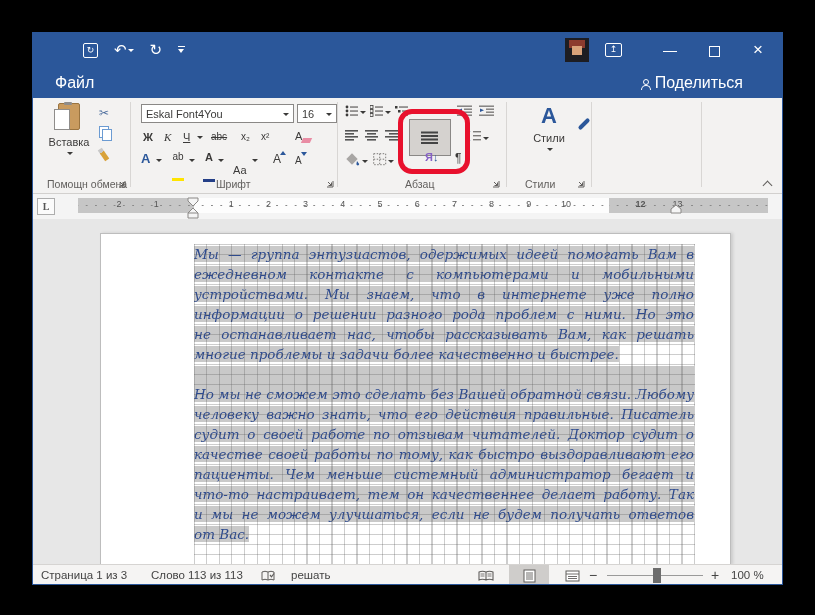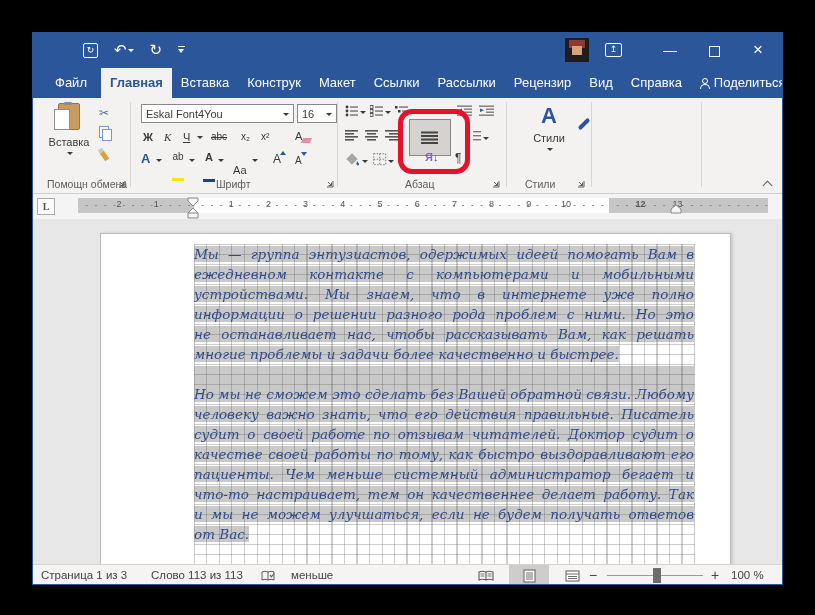--- a/index.html
+++ b/index.html
@@ -20,21 +20,21 @@
   .tb-title{position:absolute;left:225px;top:0;line-height:36px;font-size:12.5px}
   .tb-user{position:absolute;left:434px;top:0;line-height:36px;font-size:12.5px}
   .avatar{position:absolute;left:532px;top:6px;width:24px;height:24px;background:#1d1d22;overflow:hidden}
   .avatar::before{content:"";position:absolute;left:4px;top:2px;width:16px;height:8px;background:#8c3b2e}
   .avatar::after{content:"";position:absolute;left:7px;top:8px;width:10px;height:9px;background:#d9a27a}
   .rdisp{position:absolute;left:572px;top:11px;width:15px;height:12px;border:1px solid #fff;border-radius:2px;
          font-size:9px;line-height:11px;text-align:center}
   .wbtn{position:absolute;top:0;height:36px;width:30px;text-align:center;line-height:36px;font-size:14px}
   .maxbox{display:inline-block;width:9px;height:9px;border:1.2px solid #fff;vertical-align:middle}
   
-  .tabs{height:30px;background:var(--titlebar);display:flex;align-items:center;color:#fff;font-size:13px;position:relative}
+  .tabs{height:30px;background:var(--titlebar);display:flex;align-items:center;color:#fff;font-size:16px;position:relative}
   .tab{padding:0 9px;line-height:30px;white-space:nowrap;cursor:default}
   .tab.file{margin-left:8px;padding:0 14px}
   .tab.active{background:var(--ribbon);color:#2b579a;font-weight:bold}
   .tabspacer{flex:1}
   .bulb{display:inline-block;width:8px;height:8px;border:1.5px solid #fff;border-radius:50%;position:relative;margin-right:5px;top:0px}
   .bulb::after{content:"";position:absolute;left:1.5px;top:8px;width:5px;height:2px;border-bottom:1.5px solid #fff}
   .person{display:inline-block;width:9px;height:9px;position:relative;margin-right:5px}
   .person::before{content:"";position:absolute;left:2px;top:0;width:4px;height:4px;border:1.2px solid #fff;border-radius:50%}
   .person::after{content:"";position:absolute;left:0;top:6px;width:8px;height:4px;border:1.2px solid #fff;border-bottom:none;border-radius:5px 5px 0 0}
   .share{margin-right:30px}
@@ -120,31 +120,20 @@
     </div>
     <span class="avatar"></span>
     <span class="rdisp">↥</span>
     <span class="wbtn" style="left:622px">—</span>
     <span class="wbtn" style="left:666px"><span class="maxbox"></span></span>
     <span class="wbtn" style="left:710px;font-size:17px">×</span>
   </div>
 
   <div class="tabs">
     <div class="tab file">Файл</div>
-    <div id="tabs-main" style="display:flex">
-        <div class="tab active">Главная</div>
-        <div class="tab">Вставка</div>
-        <div class="tab">Конструк</div>
-        <div class="tab">Макет</div>
-        <div class="tab">Ссылки</div>
-        <div class="tab">Рассылки</div>
-        <div class="tab">Рецензир</div>
-        <div class="tab">Вид</div>
-        <div class="tab">Справка</div>
-      </div>
     <div class="tabspacer"></div>
     <div class="tab share"><span class="person"></span><span>Поделиться</span></div>
   </div>
 
   <div class="ribbon">
     
     <div class="ribtn pastebtn">
       <div class="clipb"></div>
       <div class="plabel">Вставка</div>
       <span class="crt"></span>
@@ -366,21 +355,21 @@
     </div>
   </div>
 
   <div class="status">
     <span class="sitem" style="left:8px">Страница 1 из 3</span>
     <span class="sitem" style="left:118px">Слово 113 из 113</span>
     <span class="sitem" style="left:228px;top:4px"><svg width="14" height="13">
           <path d="M1 2 Q4 0.5 7 2 Q10 0.5 13 2 V10 Q10 8.5 7 10 Q4 8.5 1 10 Z M7 2 V10" fill="none" stroke="#605e5c" stroke-width="1"></path>
           <path d="M9 5 l1.5 1.8 L13 3.5" fill="none" stroke="#605e5c" stroke-width="1.2"></path>
         </svg></span>
-    <span class="sitem" style="left:258px">меньше</span>
+    <span class="sitem" style="left:258px">решать</span>
 
     <span class="viewbtn" style="left:438px;width:30px">
         <svg width="16" height="12">
           <path d="M1 2 Q4.5 0.5 8 2 Q11.5 0.5 15 2 V10 Q11.5 8.5 8 10 Q4.5 8.5 1 10 Z M8 2 V10" fill="none" stroke="#605e5c" stroke-width="1.1"></path>
           <path d="M2.5 4 H6.5 M2.5 6 H6.5 M9.5 4 H13.5 M9.5 6 H13.5" stroke="#605e5c" stroke-width="0.8"></path>
         </svg>
       </span>
     <span class="viewbtn active" style="left:476px;width:40px">
         <svg width="13" height="14">
           <rect x="1" y="1" width="11" height="12" fill="#fff" stroke="#605e5c" stroke-width="1"></rect>

